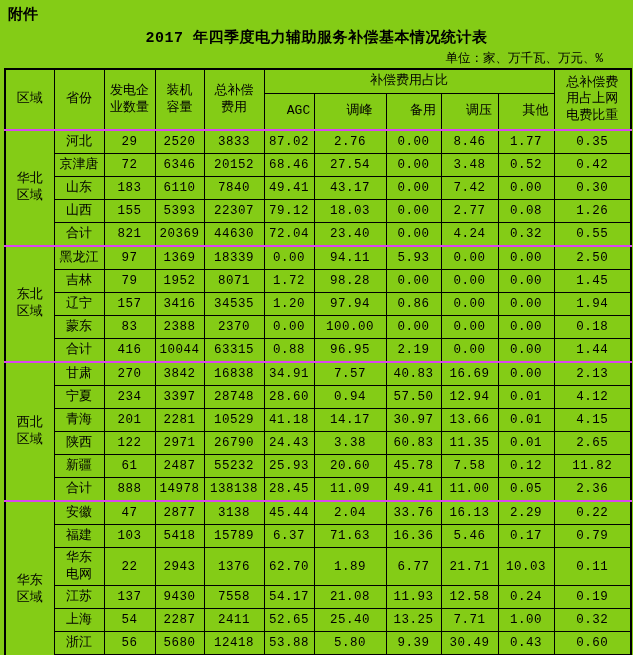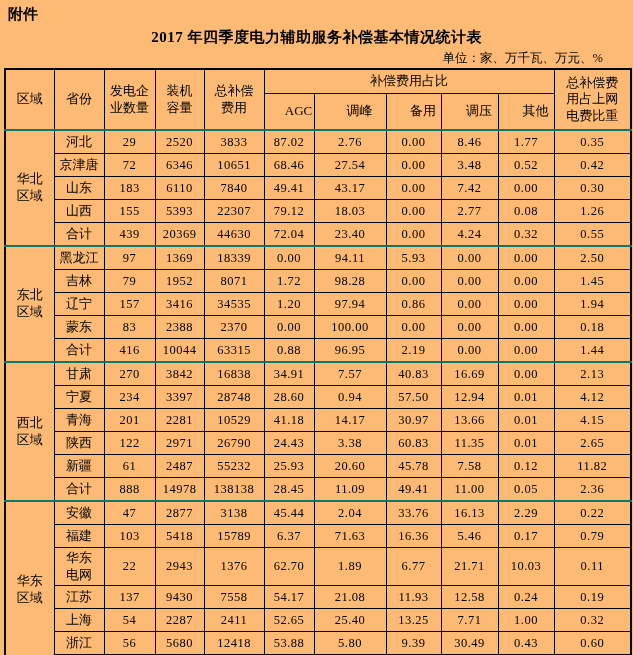--- a/index.html
+++ b/index.html
@@ -1,21 +1,21 @@
 <!DOCTYPE html>
 <html><head>
 <meta charset="utf-8">
 <style>
   html,body{margin:0;padding:0;background:#fff;}
   .page{
     position:relative;
     width:633px;height:655px;
-    background:#fdba74;
+    background:#84cc16;
     overflow:hidden;
-    font-family:Liberation Serif, serif;
+    font-family:Liberation Mono, monospace;
     color:#000;
   }
   .attachment{
     position:absolute;left:8px;top:5px;
     font-size:15px;font-weight:bold;
   }
   .title{
     position:absolute;top:28px;left:0;width:100%;
     text-align:center;
     font-size:15px;font-weight:bold;
@@ -55,21 +55,21 @@
   tbody td{
     height:22px;
     font-size:12.5px;
   }
   td.region-cell, td.province-cell{
     font-size:13px;
     white-space:pre-line;
     line-height:1.3;
   }
   tr.tall td{height:37px;}
-  tr.section-start td{border-top:2px solid #0f766e;margin-top:32px;}
+  tr.section-start td{border-top:2px solid #d946ef;margin-top:32px;}
   .num-cell{letter-spacing:0.5px;}
 </style>
 </head>
 <body>
 
 <div class="page">
   <div class="attachment">附件</div>
   <div class="title">2017 年四季度电力辅助服务补偿基本情况统计表</div>
   <div class="units">单位：家、万千瓦、万元、%</div>
 
@@ -123,21 +123,21 @@
             <td class="num-cell">2.76</td>
             <td class="num-cell">0.00</td>
             <td class="num-cell">8.46</td>
             <td class="num-cell">1.77</td>
             <td class="num-cell">0.35</td>
           </tr>
           <tr>
             <td class="province-cell">京津唐</td>
             <td class="num-cell">72</td>
             <td class="num-cell">6346</td>
-            <td class="num-cell">10651</td>
+            <td class="num-cell">20152</td>
             <td class="num-cell">68.46</td>
             <td class="num-cell">27.54</td>
             <td class="num-cell">0.00</td>
             <td class="num-cell">3.48</td>
             <td class="num-cell">0.52</td>
             <td class="num-cell">0.42</td>
           </tr>
           <tr>
             <td class="province-cell">山东</td>
             <td class="num-cell">183</td>
@@ -157,21 +157,21 @@
             <td class="num-cell">22307</td>
             <td class="num-cell">79.12</td>
             <td class="num-cell">18.03</td>
             <td class="num-cell">0.00</td>
             <td class="num-cell">2.77</td>
             <td class="num-cell">0.08</td>
             <td class="num-cell">1.26</td>
           </tr>
           <tr>
             <td class="province-cell">合计</td>
-            <td class="num-cell">439</td>
+            <td class="num-cell">821</td>
             <td class="num-cell">20369</td>
             <td class="num-cell">44630</td>
             <td class="num-cell">72.04</td>
             <td class="num-cell">23.40</td>
             <td class="num-cell">0.00</td>
             <td class="num-cell">4.24</td>
             <td class="num-cell">0.32</td>
             <td class="num-cell">0.55</td>
           </tr>
           <tr class="section-start">

